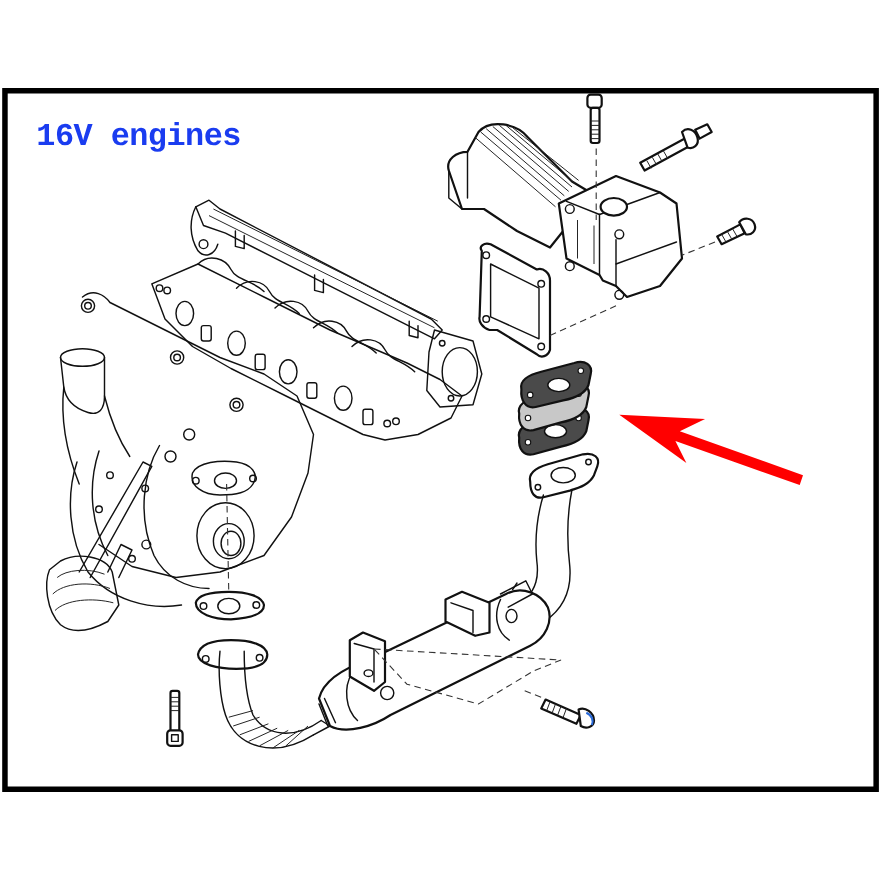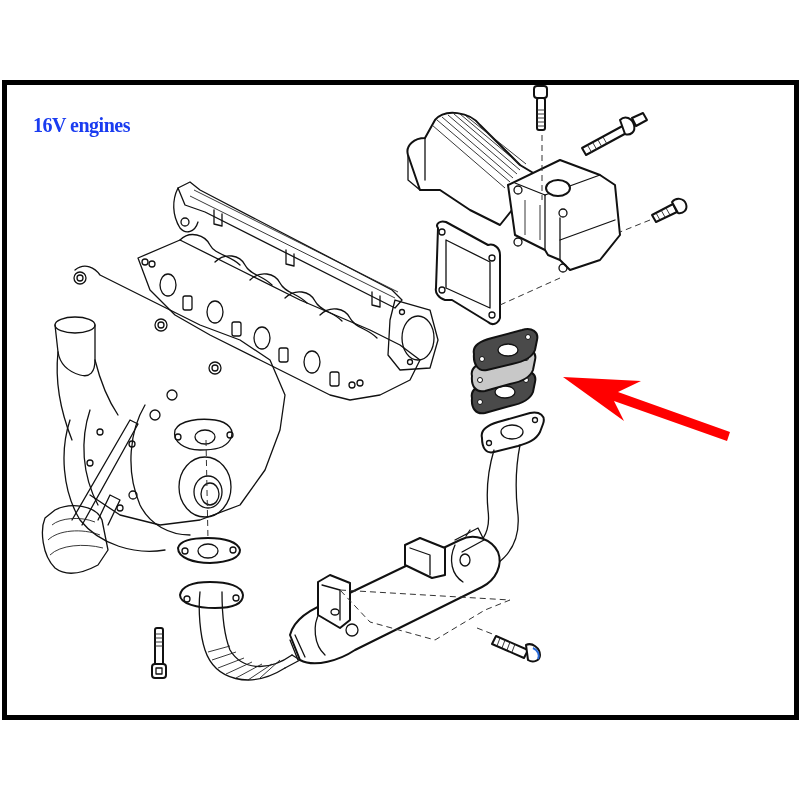--- a/index.html
+++ b/index.html
@@ -3,22 +3,22 @@
 <meta charset="utf-8">
 <style>
   html, body { margin: 0; padding: 0; background: #ffffff; }
   body { width: 800px; height: 800px; position: relative; overflow: hidden; font-family: "DejaVu Sans", sans-serif; }
   .frame {
     position: absolute; left: 2px; top: 80px; width: 787px; height: 630px;
     border: 5px solid #000000; background: #ffffff;
   }
   .title {
     position: absolute; left: 33px; top: 105px;
-    font-family: Liberation Serif, serif; font-weight: bold;
-    font-size: 20px; letter-spacing: -0.5px; line-height: 40px;
+    font-family: Liberation Mono, monospace; font-weight: bold;
+    font-size: 29px; letter-spacing: -0.5px; line-height: 40px;
   }
   svg.diagram { position: absolute; left: 0; top: 0; width: 800px; height: 800px; }
   .ln { fill: none; stroke: #111; stroke-width: 1.3; stroke-linejoin: round; stroke-linecap: round; }
   .lnb { fill: #fff; stroke: #111; stroke-width: 2; stroke-linejoin: round; }
   .thin { fill: none; stroke: #222; stroke-width: 0.9; }
   .dash { fill: none; stroke: #333; stroke-width: 1; stroke-dasharray: 6 4; }
 </style>
 </head>
 <body>
 

